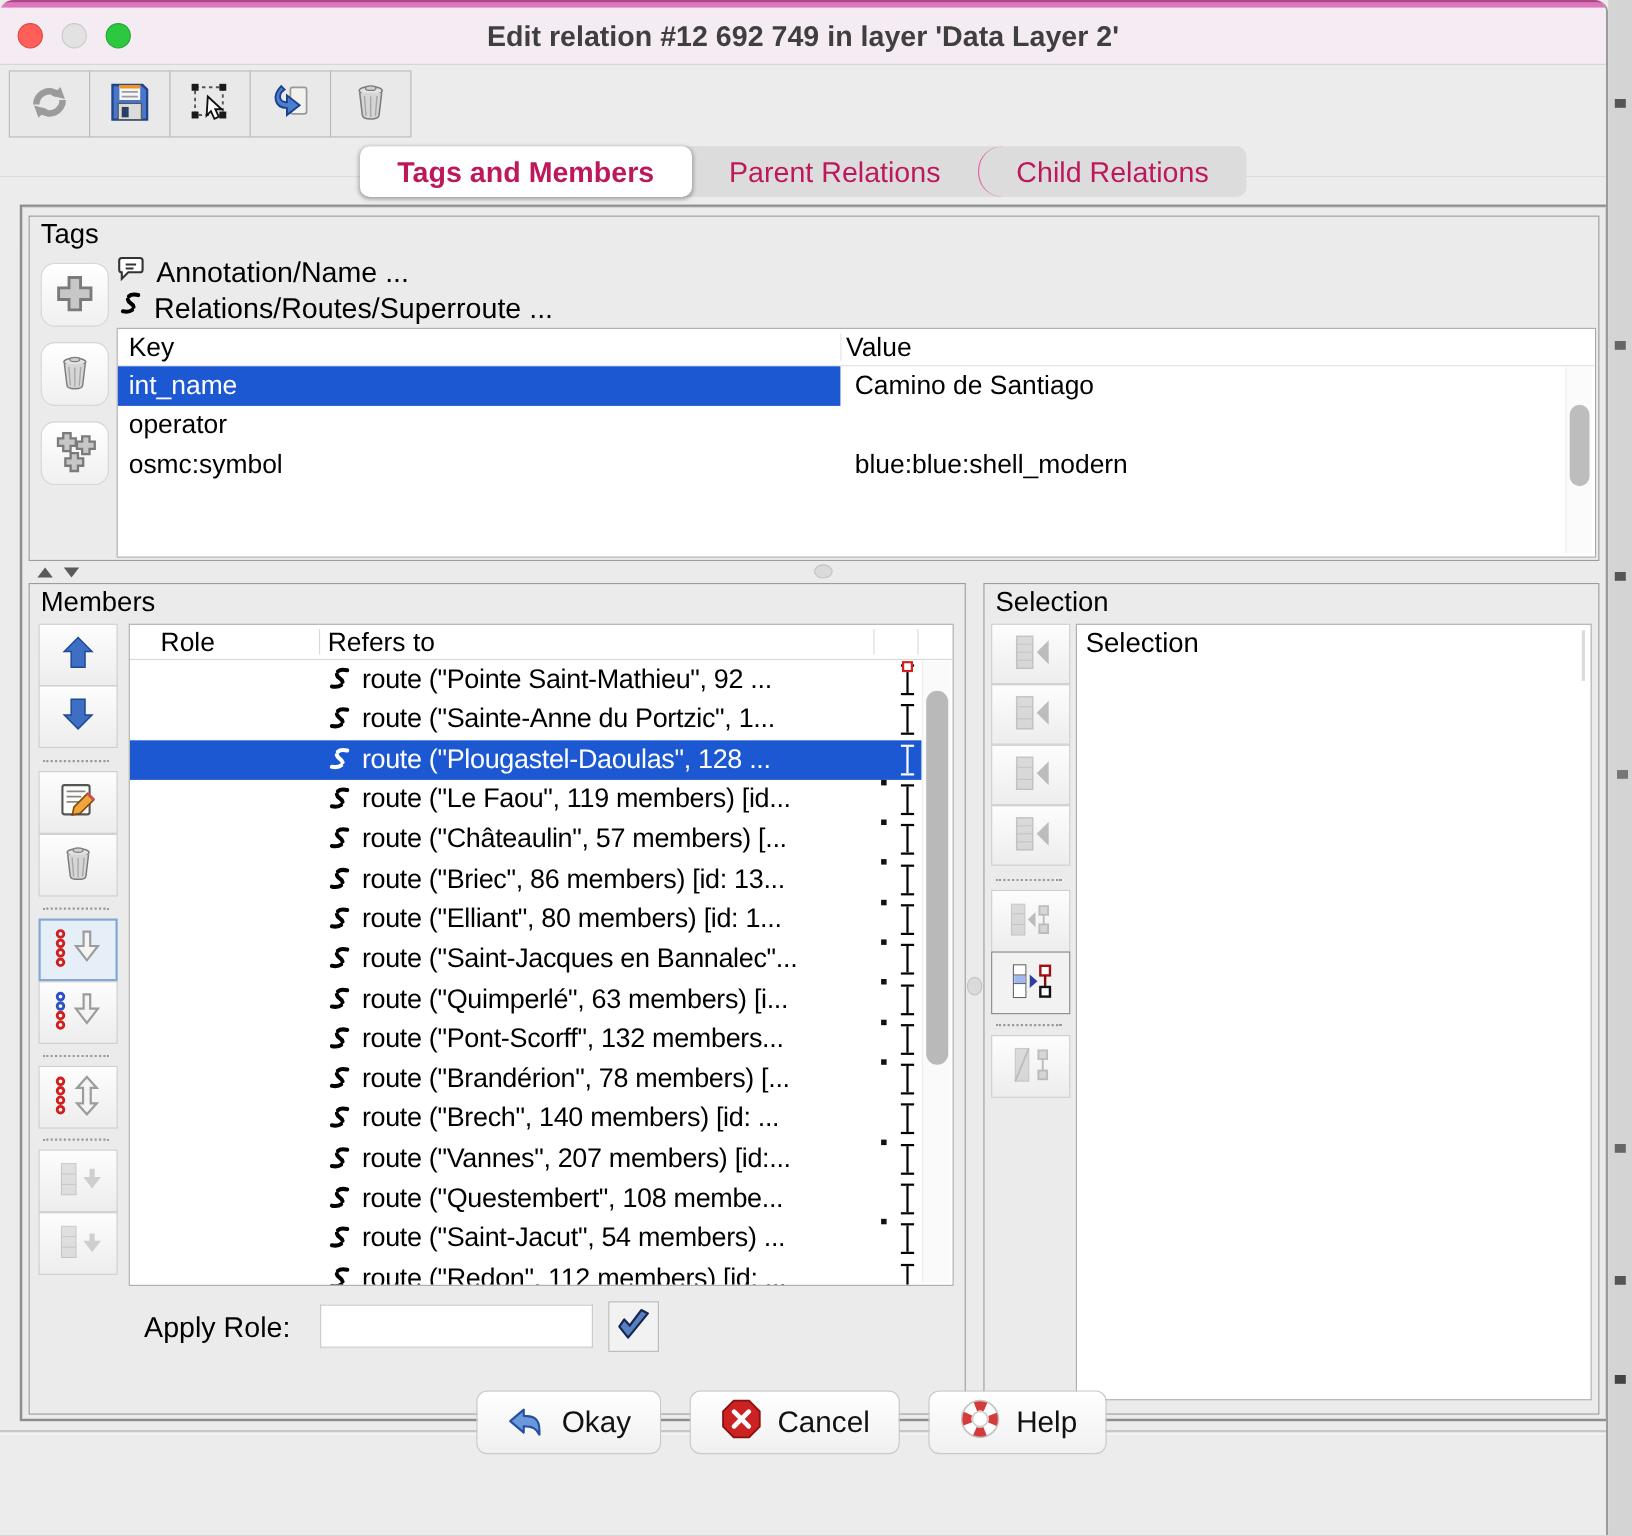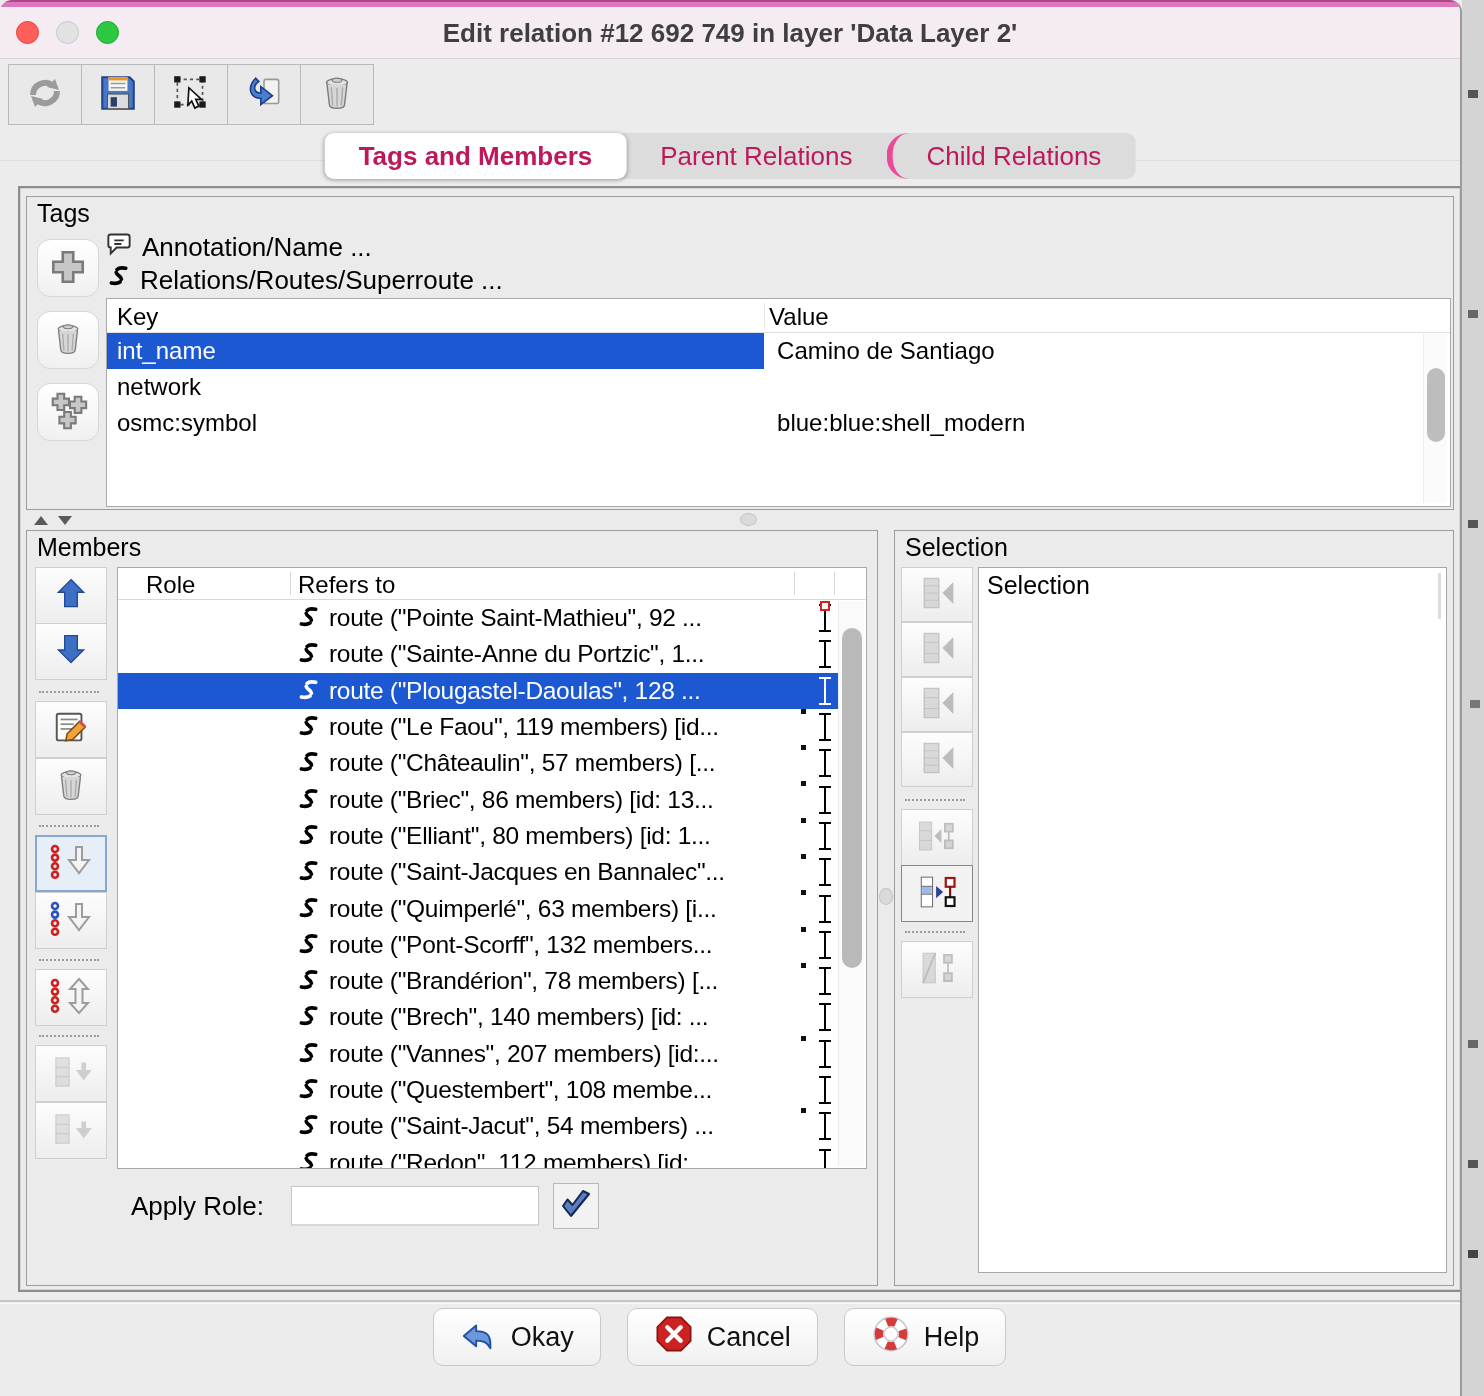--- a/index.html
+++ b/index.html
@@ -23,21 +23,21 @@
   
   .toolbar{position:absolute;top:64px;left:8px;display:flex;z-index:2;}
   .tbtn{width:74px;height:61px;background:#e9e9e9;border:1px solid #b9b9b9;margin-right:-1px;
         display:flex;align-items:center;justify-content:center;padding:0;}
   .header-rule{position:absolute;top:160px;left:0;width:1462px;height:1px;background:#dcdcdc;}
   
   .tabbar{position:absolute;top:133px;left:50%;transform:translateX(-50%);height:46px;display:flex;
           background:#dcdcdc;border-radius:9px;z-index:3;}
   .tab{padding:0 34px;font-size:26px;line-height:46px;color:#be185d;position:relative;cursor:default;white-space:nowrap;}
   .tab.selected{background:#fff;border-radius:9px;font-weight:bold;box-shadow:0 1px 4px rgba(0,0,0,.35);}
-  .tab:not(.selected)+.tab:not(.selected){border-left:6px solid #ec4899;border-radius:22px;}
+  .tab:not(.selected)+.tab:not(.selected){border-left:1px solid #ec4899;border-radius:22px;}
   
   .content{position:absolute;top:186px;left:18px;width:1444px;height:1106px;border:2px solid #8d8d8d;
            background:#ebebeb;box-shadow:inset 0 0 0 1px #d4d4d4;padding-left:28px;}
   .group-label{position:absolute;top:2px;left:10px;font-size:25px;color:#000;}
   
   .tags-group{position:absolute;top:8px;left:6px;right:6px;height:314px;border:1px solid #9c9c9c;}
   .sq-btn{position:absolute;left:10px;width:62px;height:58px;background:linear-gradient(#ffffff,#f0f0f0);
           border:1px solid #d6d6d6;border-radius:13px;display:flex;align-items:center;justify-content:center;padding:0;}
   .presets{position:absolute;left:79px;top:34px;}
   .preset{display:flex;align-items:center;gap:10px;height:33px;font-size:26px;color:#000;}
@@ -101,21 +101,21 @@
   .apply-input{position:absolute;left:264px;top:3px;width:248px;height:40px;border:1px solid #c6c6c6;border-bottom:2px solid #d9d9d9;
       background:#fff;font-size:24px;padding:0 8px;font-family:"Liberation Sans",sans-serif;}
   .apply-check{position:absolute;left:526px;top:0;width:46px;height:46px;background:#f2f2f2;border:1px solid #b9b9b9;
       display:flex;align-items:center;justify-content:center;padding:0;}
   
   .sel-list{position:absolute;left:83px;top:36px;right:6px;bottom:12px;background:#fff;border:1px solid #a8a8a8;}
   .sel-head{position:absolute;left:8px;top:3px;font-size:25px;color:#000;}
   .sel-sliver{position:absolute;right:5px;top:5px;width:3px;height:46px;background:#dcdcdc;}
   
   .groove{position:absolute;left:0;width:1462px;top:1300px;height:4px;border-top:2px solid #c6c6c6;border-bottom:1px solid #fafafa;}
-  .footer{position:absolute;top:1308px;left:0;width:1439px;display:flex;justify-content:center;gap:26px;}
+  .footer{position:absolute;top:1264px;left:0;width:1439px;display:flex;justify-content:center;gap:26px;}
   .f-btn{height:58px;padding:0 26px;display:flex;align-items:center;gap:13px;background:linear-gradient(#ffffff,#f0f0f0);
       border:1px solid #c9c9c9;border-radius:10px;font-size:27px;color:#111;font-family:"Liberation Sans",sans-serif;}
   button{cursor:default;}
 </style>
 </head>
 <body>
 
 <div class="win">
   <div class="dialog">
     <div class="accent"></div>
@@ -248,21 +248,21 @@
           </div>
           <div class="tag-rows">
 
               <div class="tag-row selected">
                 <div class="key-cell">int_name</div>
                 <div class="val-cell">Camino de Santiago</div>
               </div>
 
 
               <div class="tag-row">
-                <div class="key-cell">network</div>
+                <div class="key-cell">operator</div>
               </div>
 
 
               <div class="tag-row">
                 <div class="key-cell">osmc:symbol</div>
                 <div class="val-cell">blue:blue:shell_modern</div>
               </div>
 
           </div>
           <div class="tags-scroll">

